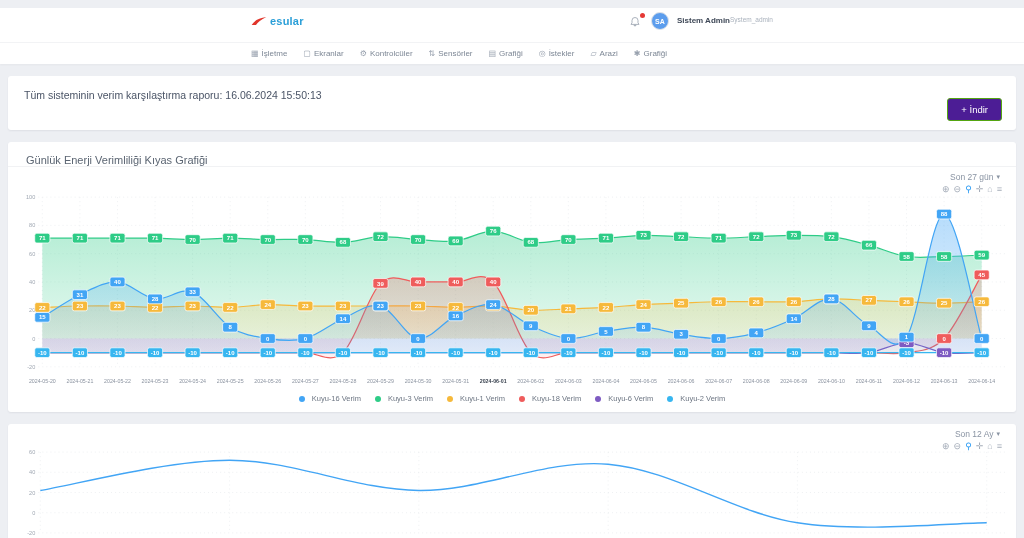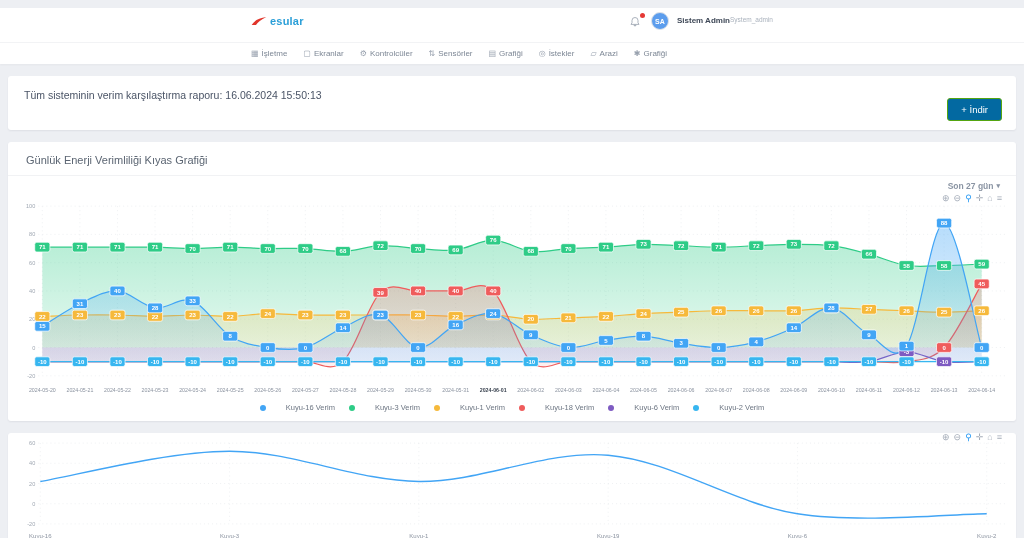--- a/index.html
+++ b/index.html
@@ -18,33 +18,33 @@
   .user-sub{font-size:6.5px;color:#aab2bd;}
   .navbar{border-top:1px solid #f2f3f5;background:#fff;box-shadow:0 1px 2px rgba(0,0,0,.04);}
   .nav-inner{width:522px;margin:0 auto;display:flex;gap:16px;height:21px;align-items:center;}
   .nav-item{display:flex;align-items:center;gap:3px;font-size:8px;color:#7d8795;cursor:pointer;text-decoration:none;white-space:nowrap;}
   .nav-item .nav-ic{font-size:8px;color:#98a1ae;}
   
   main{padding:12px 8px 10px 8px;}
   .card{background:#fff;border-radius:3px;box-shadow:0 1px 2px rgba(25,35,60,.07);margin-bottom:12px;position:relative;}
   .report{height:54px;}
   .report p{margin:0;padding:13px 16px 0 16px;font-size:10.5px;color:#4a5466;}
-  .btn-download{position:absolute;right:14px;bottom:9px;background:#0369a1;border:1px solid #54a511;color:#fff;font-size:9.5px;padding:5px 13px;border-radius:3px;cursor:pointer;font-family:inherit;}
-  .card-head{padding:12px 18px 9px 18px;border-bottom:1px solid #f1f2f4;}
+  .btn-download{position:absolute;right:14px;bottom:9px;background:#4c1d95;border:1px solid #54a511;color:#fff;font-size:9.5px;padding:5px 13px;border-radius:3px;cursor:pointer;font-family:inherit;}
+  .card-head{padding:12px 18px 0 18px;border-bottom:1px solid #f1f2f4;}
   .card-head h3{margin:0;font-size:11px;font-weight:normal;color:#5b6572;}
-  .chart-controls{height:18px;position:relative;font-weight:bold;}
+  .chart-controls{height:18px;position:relative;}
   .range{position:absolute;right:16px;top:5px;font-size:8.5px;color:#8a94a3;cursor:pointer;display:flex;gap:3px;align-items:center;}
   .caret{font-style:normal;font-size:7px;color:#8a94a3;}
   .chart-wrap{position:relative;padding:0 4px;}
   .modebar{position:absolute;top:0px;right:14px;display:flex;gap:4px;z-index:3;}
   .modebar span{font-size:9px;color:#a5adb9;cursor:pointer;line-height:1;}
   .modebar span.active{color:#2196f3;}
   svg.plot{display:block;width:100%;height:auto;}
   .legend{display:flex;justify-content:center;gap:14px;padding:2px 0 9px 0;}
-  .legend .li{display:flex;align-items:center;gap:20px;font-size:7.5px;color:#6d7683;cursor:pointer;}
+  .legend .li{display:flex;align-items:center;gap:7px;font-size:7.5px;color:#6d7683;cursor:pointer;}
   .legend .sw{width:6px;height:6px;border-radius:50%;display:inline-block;}
 </style>
 </head>
 <body>
 
 <header class="topbar">
   <div class="topbar-inner">
     <div class="logo">
       <svg width="16" height="12" viewBox="0 0 24 16">
         <path d="M1 14 C6 6, 13 3.5, 23 2 C15 6.5, 10 9.5, 7.5 14 Z" fill="#e1352b"></path>
@@ -480,20 +480,26 @@
           <span>Kuyu-6 Verim</span>
         </span>
         <span class="li">
           <i class="sw" style="background: rgb(55, 182, 240);"></i>
           <span>Kuyu-2 Verim</span>
         </span>
       </div>
   </section>
 
   <section class="card">
+    <div class="chart-controls">
+      <span class="range">
+        <span>Son 12 Ay</span>
+        <i class="caret">▾</i>
+      </span>
+    </div>
     <div class="chart-wrap">
       <div class="modebar" id="modebar2">
           <span>⊕</span>
           <span>⊖</span>
           <span class="active">⚲</span>
           <span>✛</span>
           <span>⌂</span>
           <span>≡</span>
         </div>
       <svg class="plot" id="chart2-svg" viewBox="0 0 990 112">

